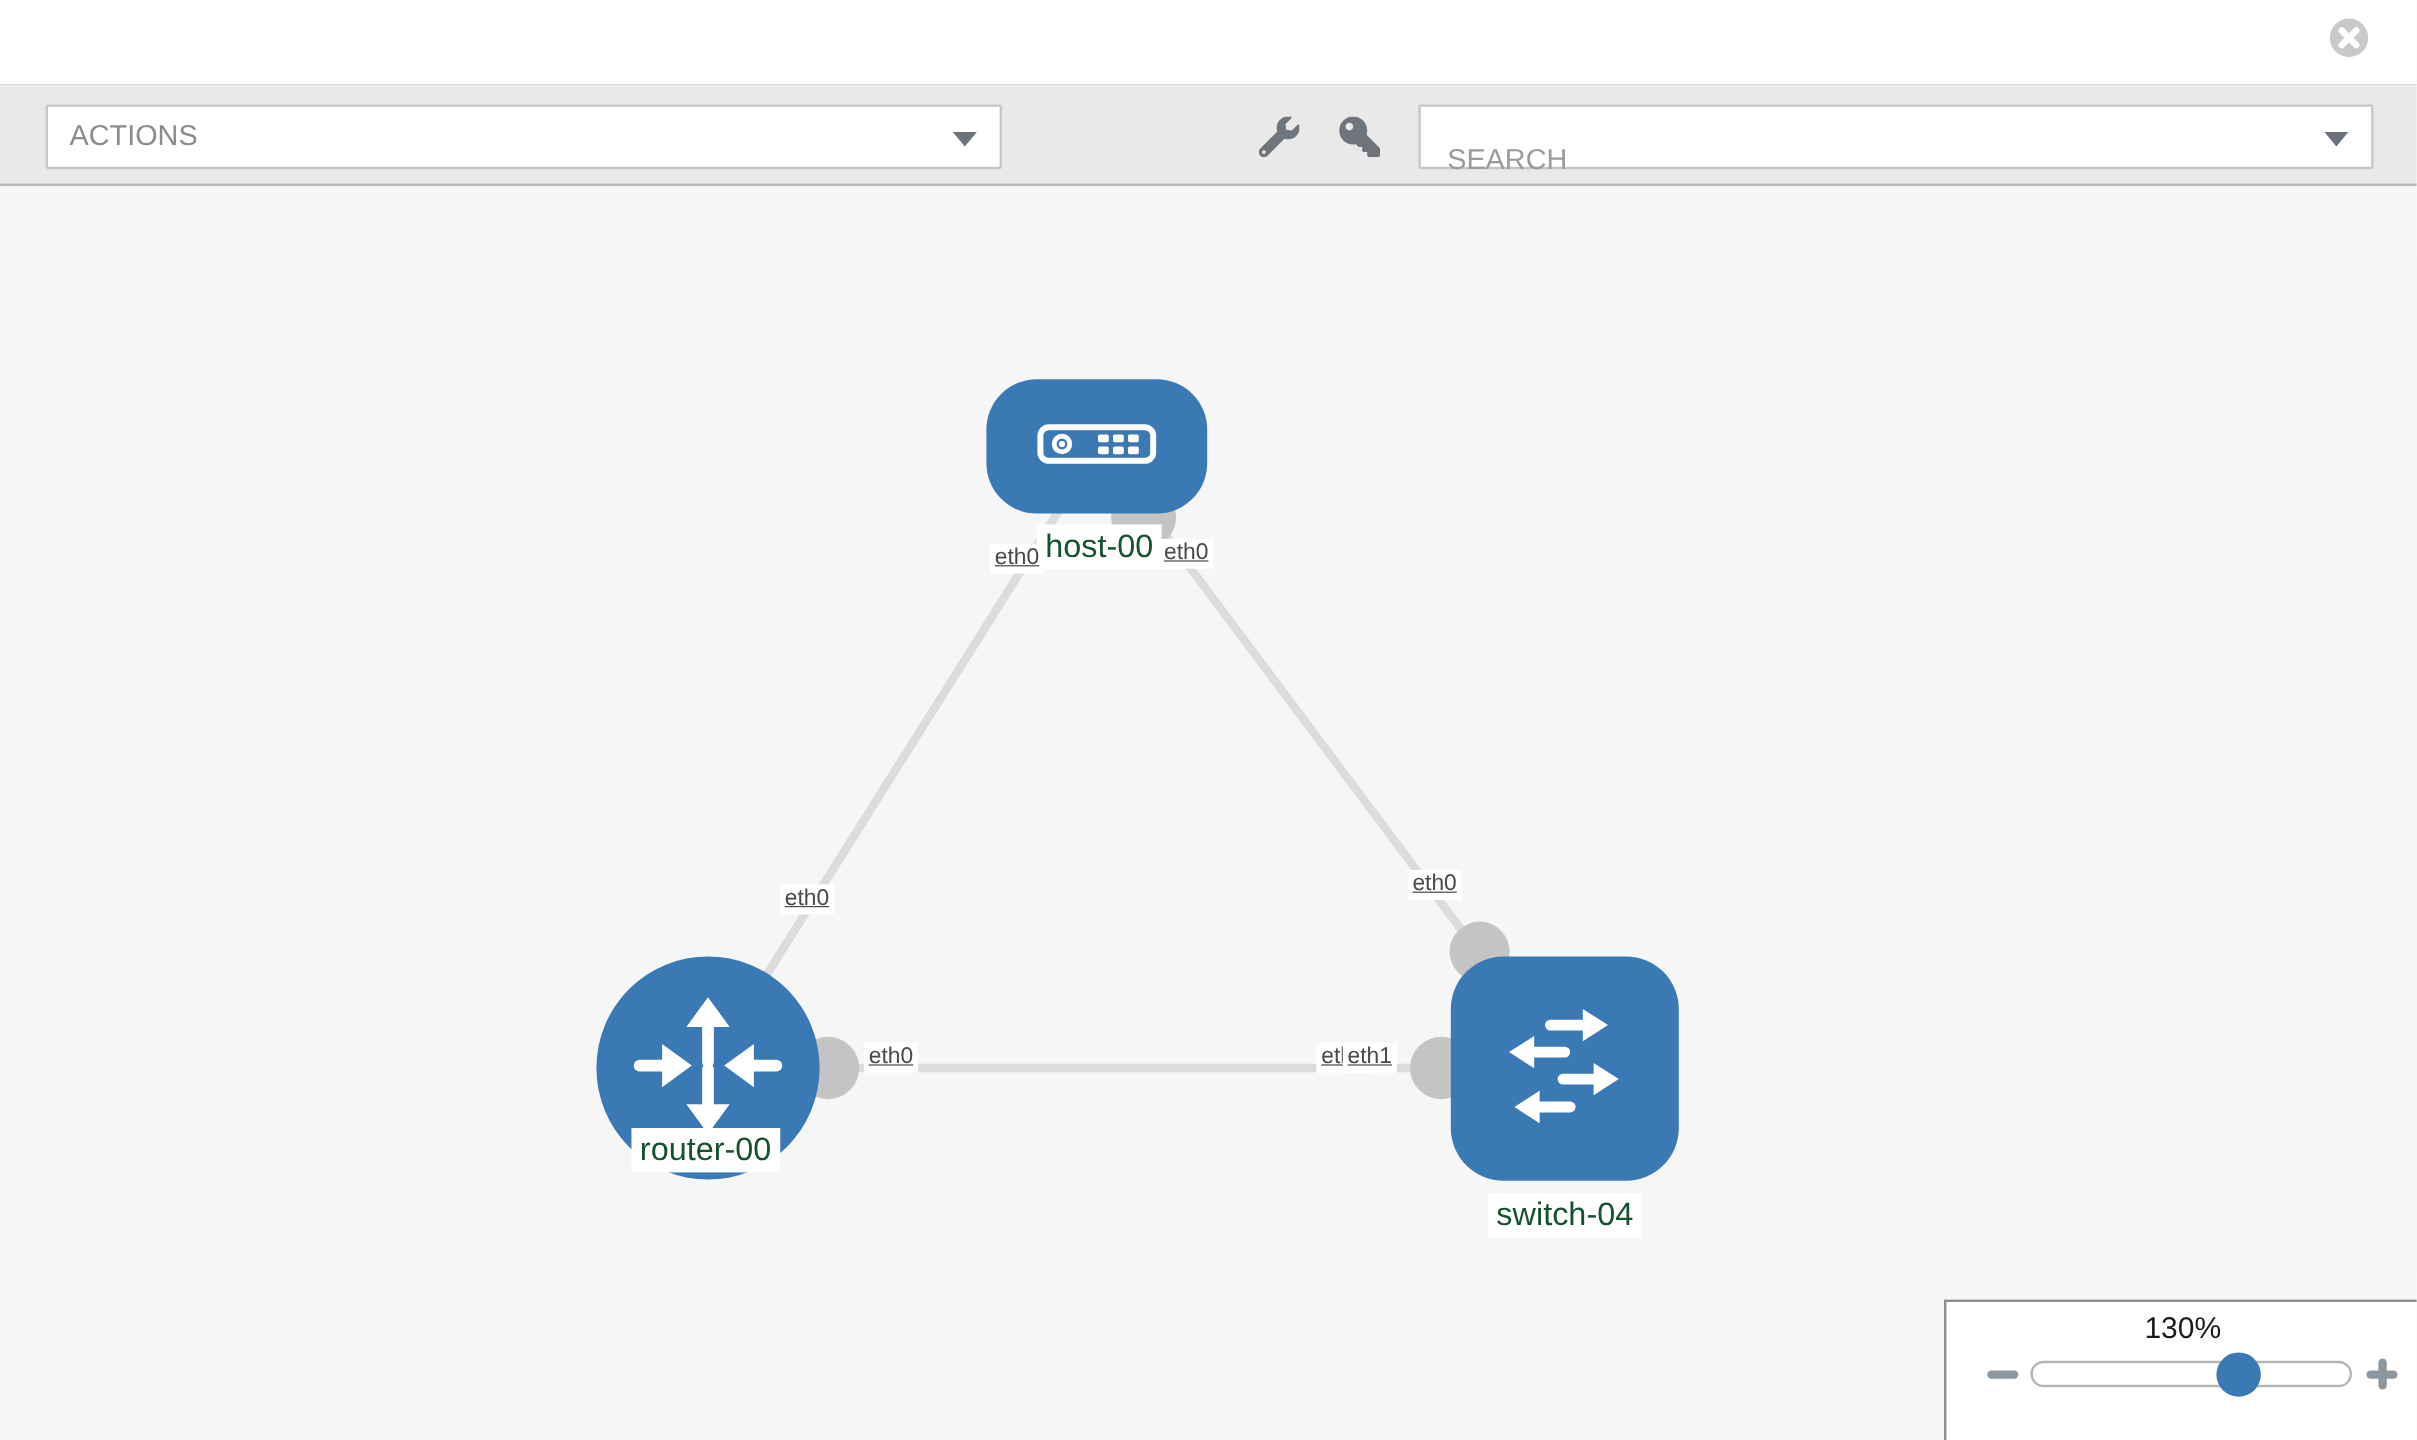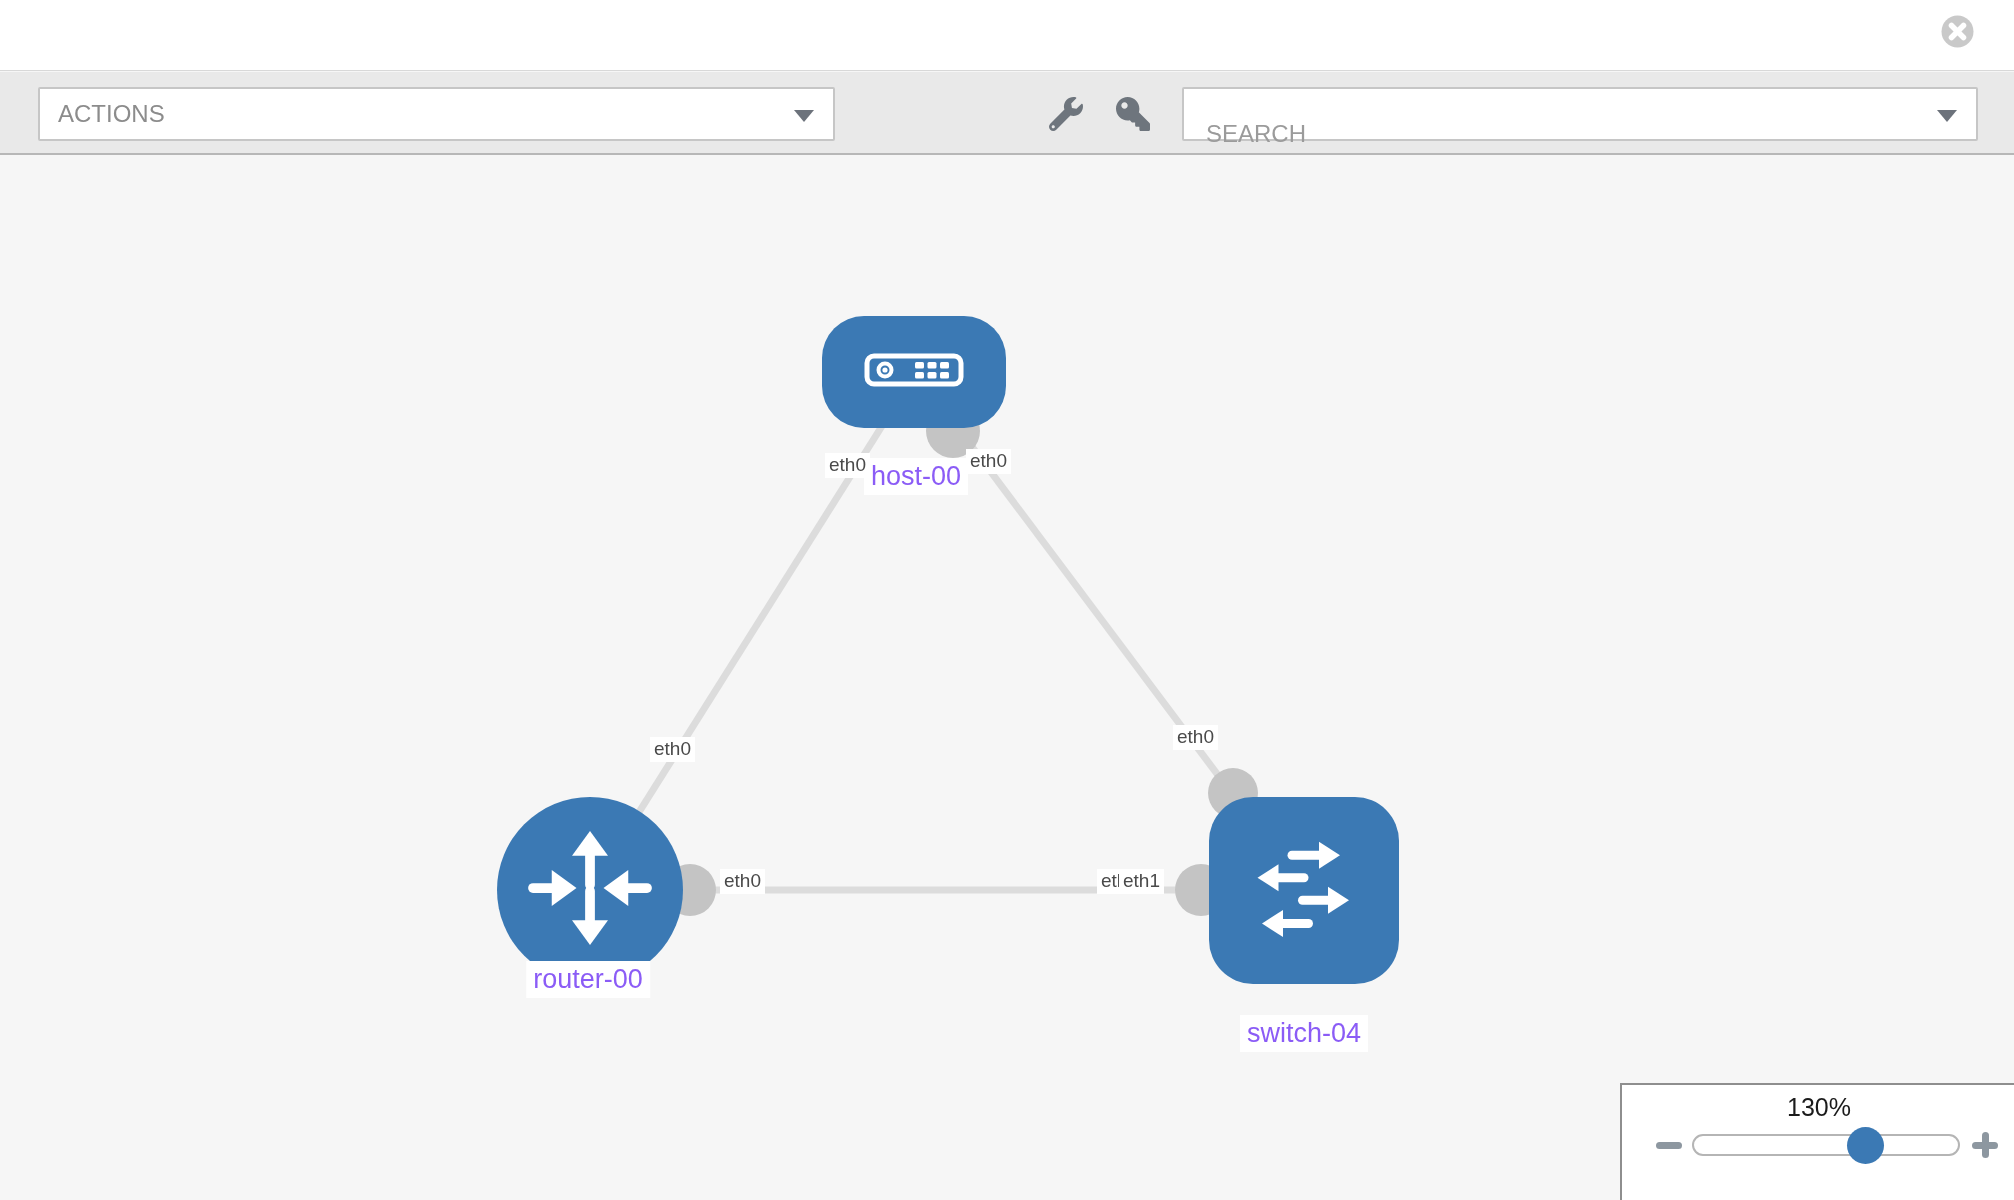--- a/index.html
+++ b/index.html
@@ -48,25 +48,25 @@
   .links-layer { position: absolute; left: 0; top: 0; width: 2014px; height: 1200px; z-index: 1; }
   .iface-dot { position: absolute; border-radius: 50%; background: #c4c4c4; z-index: 2; }
   .node { position: absolute; background: #3b79b4; z-index: 3; cursor: pointer;
           display: flex; align-items: center; justify-content: center; }
   .node-host   { left: 822px;  top: 316px; width: 184px; height: 112px; border-radius: 42px; }
   .node-router { left: 497px;  top: 797px; width: 186px; height: 186px; border-radius: 50%; }
   .node-switch { left: 1209px; top: 797px; width: 190px; height: 187px; border-radius: 44px; }
 
   .node-label {
     position: absolute; transform: translateX(-50%); z-index: 4;
-    background: #ffffff; color: #8b5cf6; font-size: 27px; padding: 3px 7px; white-space: nowrap; margin-top: 21px;
+    background: #ffffff; color: #14532d; font-size: 27px; padding: 3px 7px; white-space: nowrap;
   }
   .eth-chip {
     position: absolute; z-index: 4; background: #ffffff; color: #4a4a4a;
-    font-size: 19px; padding: 2px 4px; white-space: nowrap; line-height: 1.1;
+    font-size: 19px; padding: 2px 4px; white-space: nowrap; line-height: 1.1; text-decoration: underline;
   }
   .eth-front { z-index: 5; }
 
   
   .zoom-panel {
     position: absolute; left: 1620px; top: 1083px; width: 420px; height: 140px;
     background: #ffffff; border: 2px solid #8e8e8e; z-index: 6;
   }
   .zoom-percent { position: absolute; left: 0; top: 8px; width: 394px; text-align: center;
                   font-size: 25px; color: #1b1b1b; }

